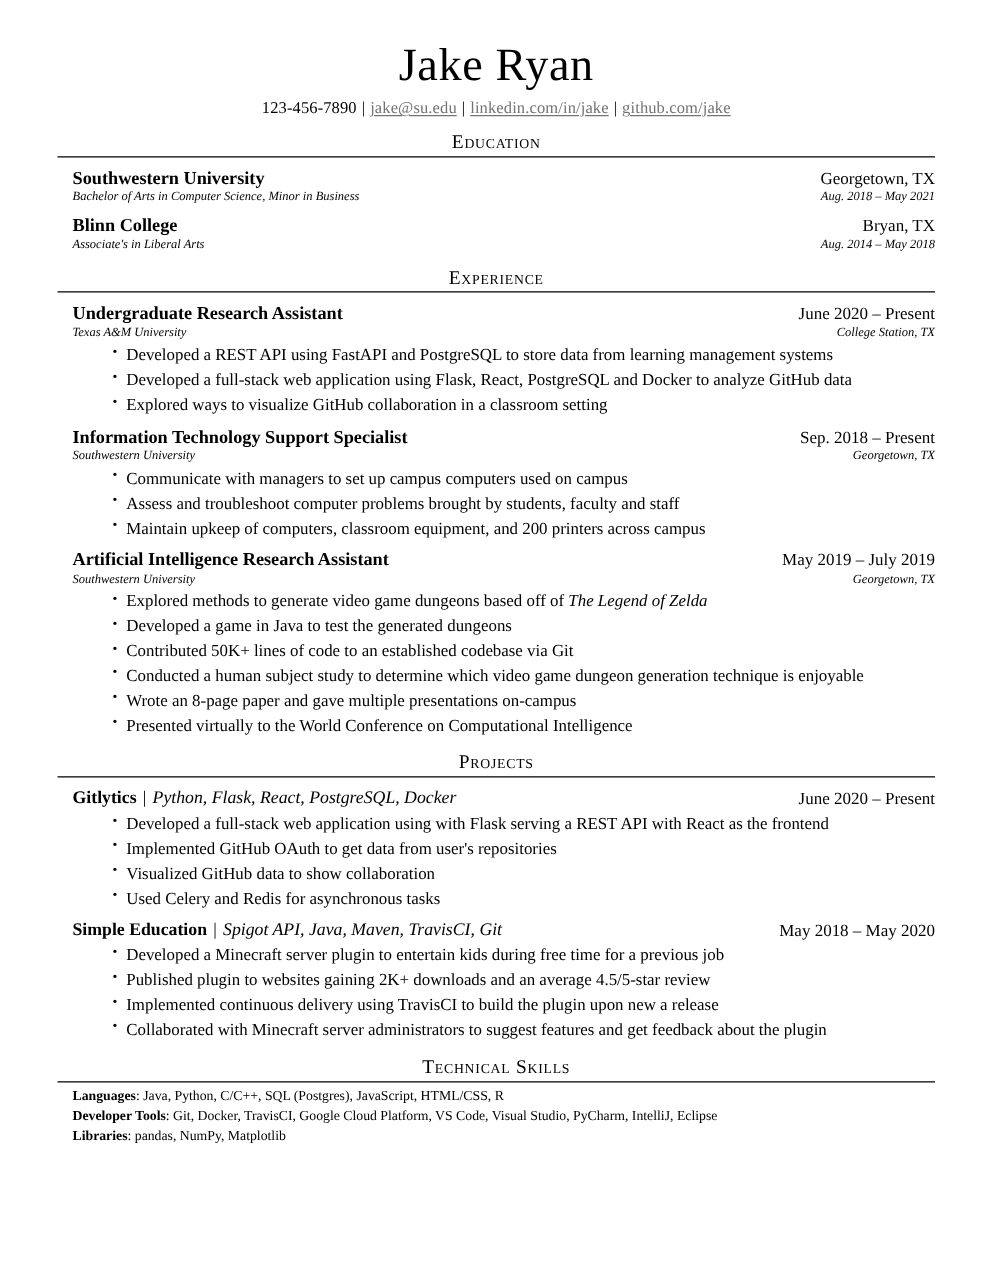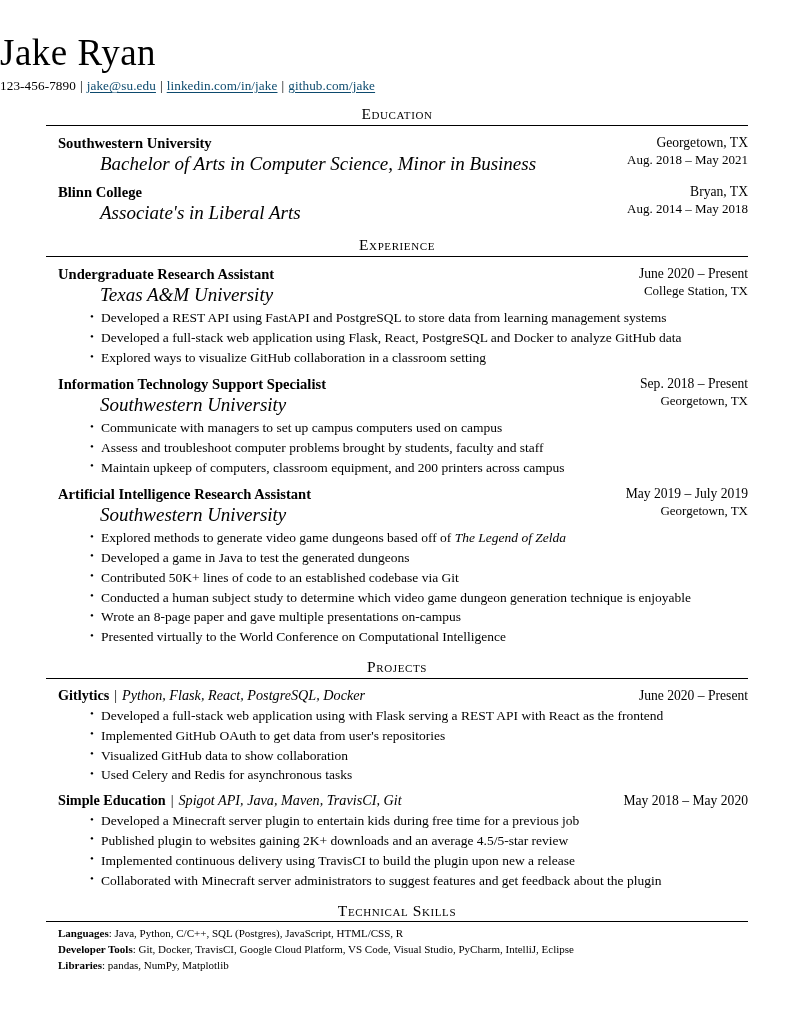--- a/index.html
+++ b/index.html
@@ -19,21 +19,21 @@
     height: 1028px;
     box-sizing: border-box;
     padding: 0;
     position: relative;
     background: #fff;
     overflow: hidden;
   }
 
   
   .header {
-    text-align: left;
+    text-align: center;
     padding-top: 34px;
   }
   .name {
     font-size: 37px;
     line-height: 1.05;
     letter-spacing: 0.5px;
     font-weight: normal;
     margin: 0;
   }
   .contact {
@@ -41,21 +41,21 @@
     font-size: 13.2px;
     letter-spacing: 0.1px;
   }
   .contact .sep {
     padding: 0 4px;
     color: #000;
   }
   .contact .link {
     text-decoration: underline;
     text-underline-offset: 2px;
-    color: #0c4a6e;
+    color: #737373;
   }
   .contact .plain {
     text-decoration: none;
   }
 
   
   .section {
     margin-top: 11px;
     padding: 0 46px;
   }
@@ -94,25 +94,25 @@
     font-weight: bold;
     font-size: 14.6px;
   }
   .entry-right {
     font-size: 13.6px;
     white-space: nowrap;
     padding-left: 14px;
   }
   .entry-sub {
     font-style: italic;
-    font-size: 19px;
-    margin-left: 42px;
+    font-size: 10px;
   }
   .entry-sub-right {
-    font-size: 13px;
+    font-style: italic;
+    font-size: 10px;
     white-space: nowrap;
     padding-left: 14px;
   }
 
   
   .proj-head {
     font-size: 14.2px;
   }
   .proj-name {
     font-weight: bold;

